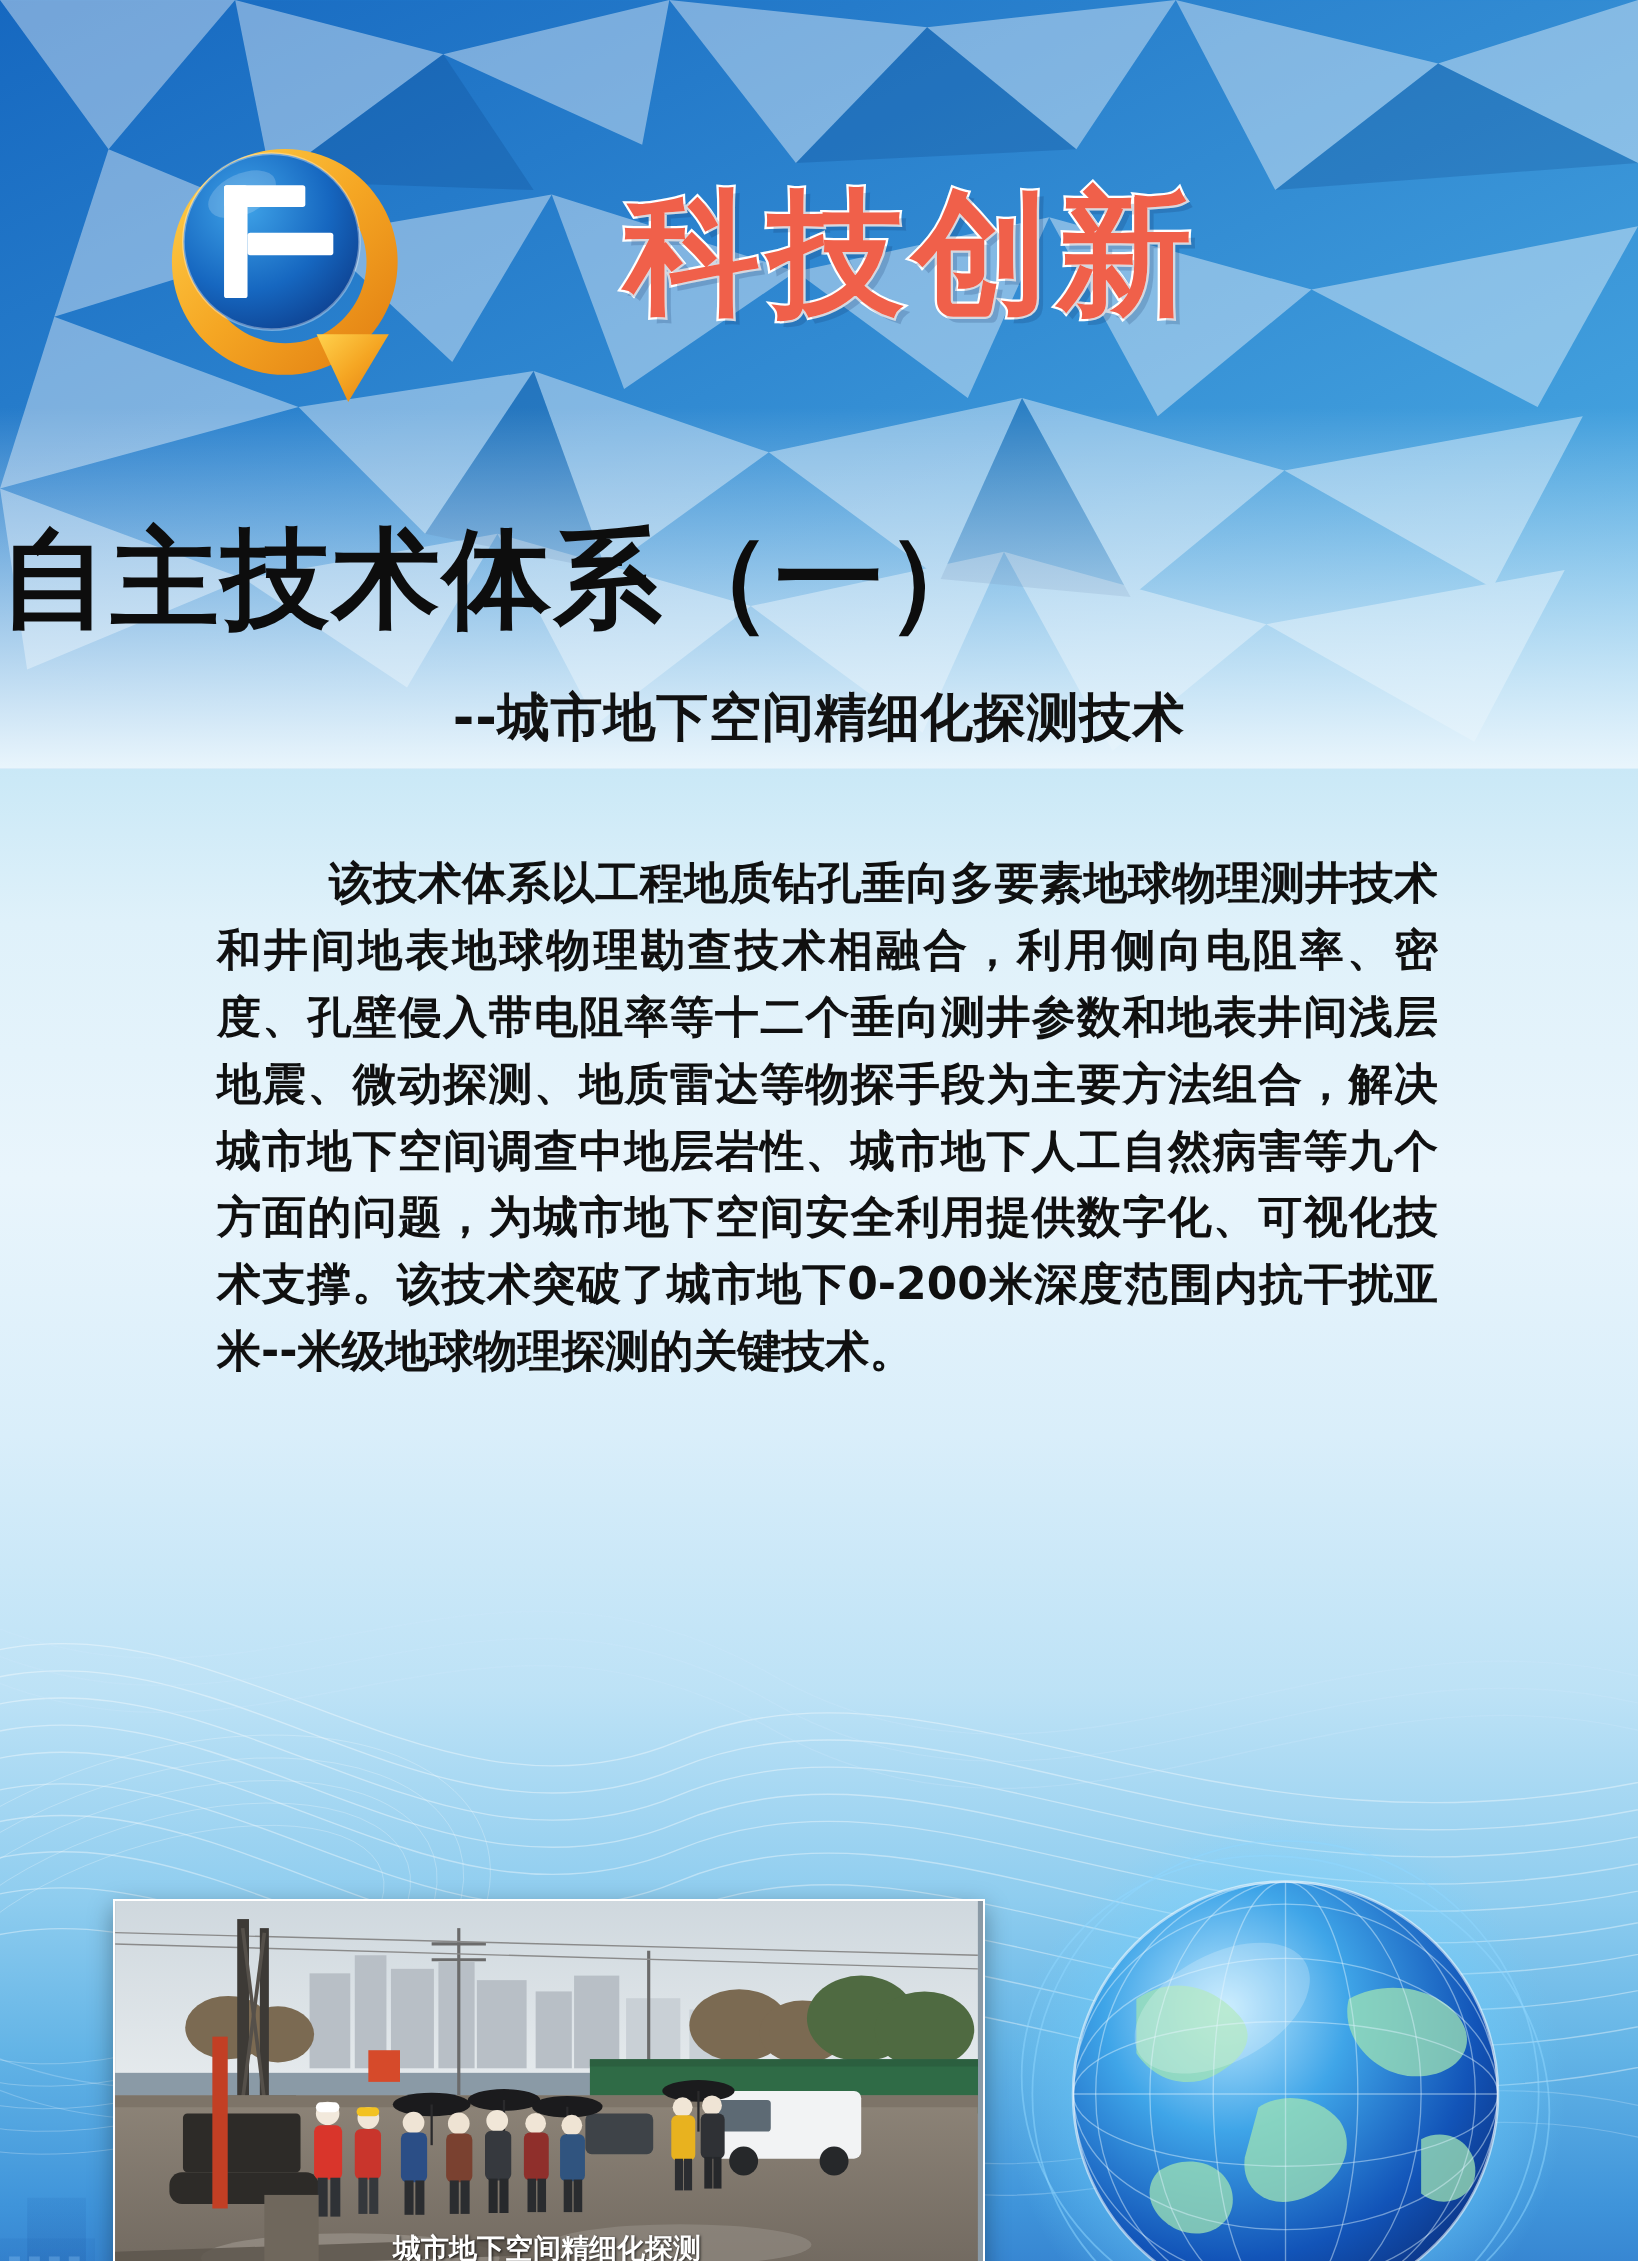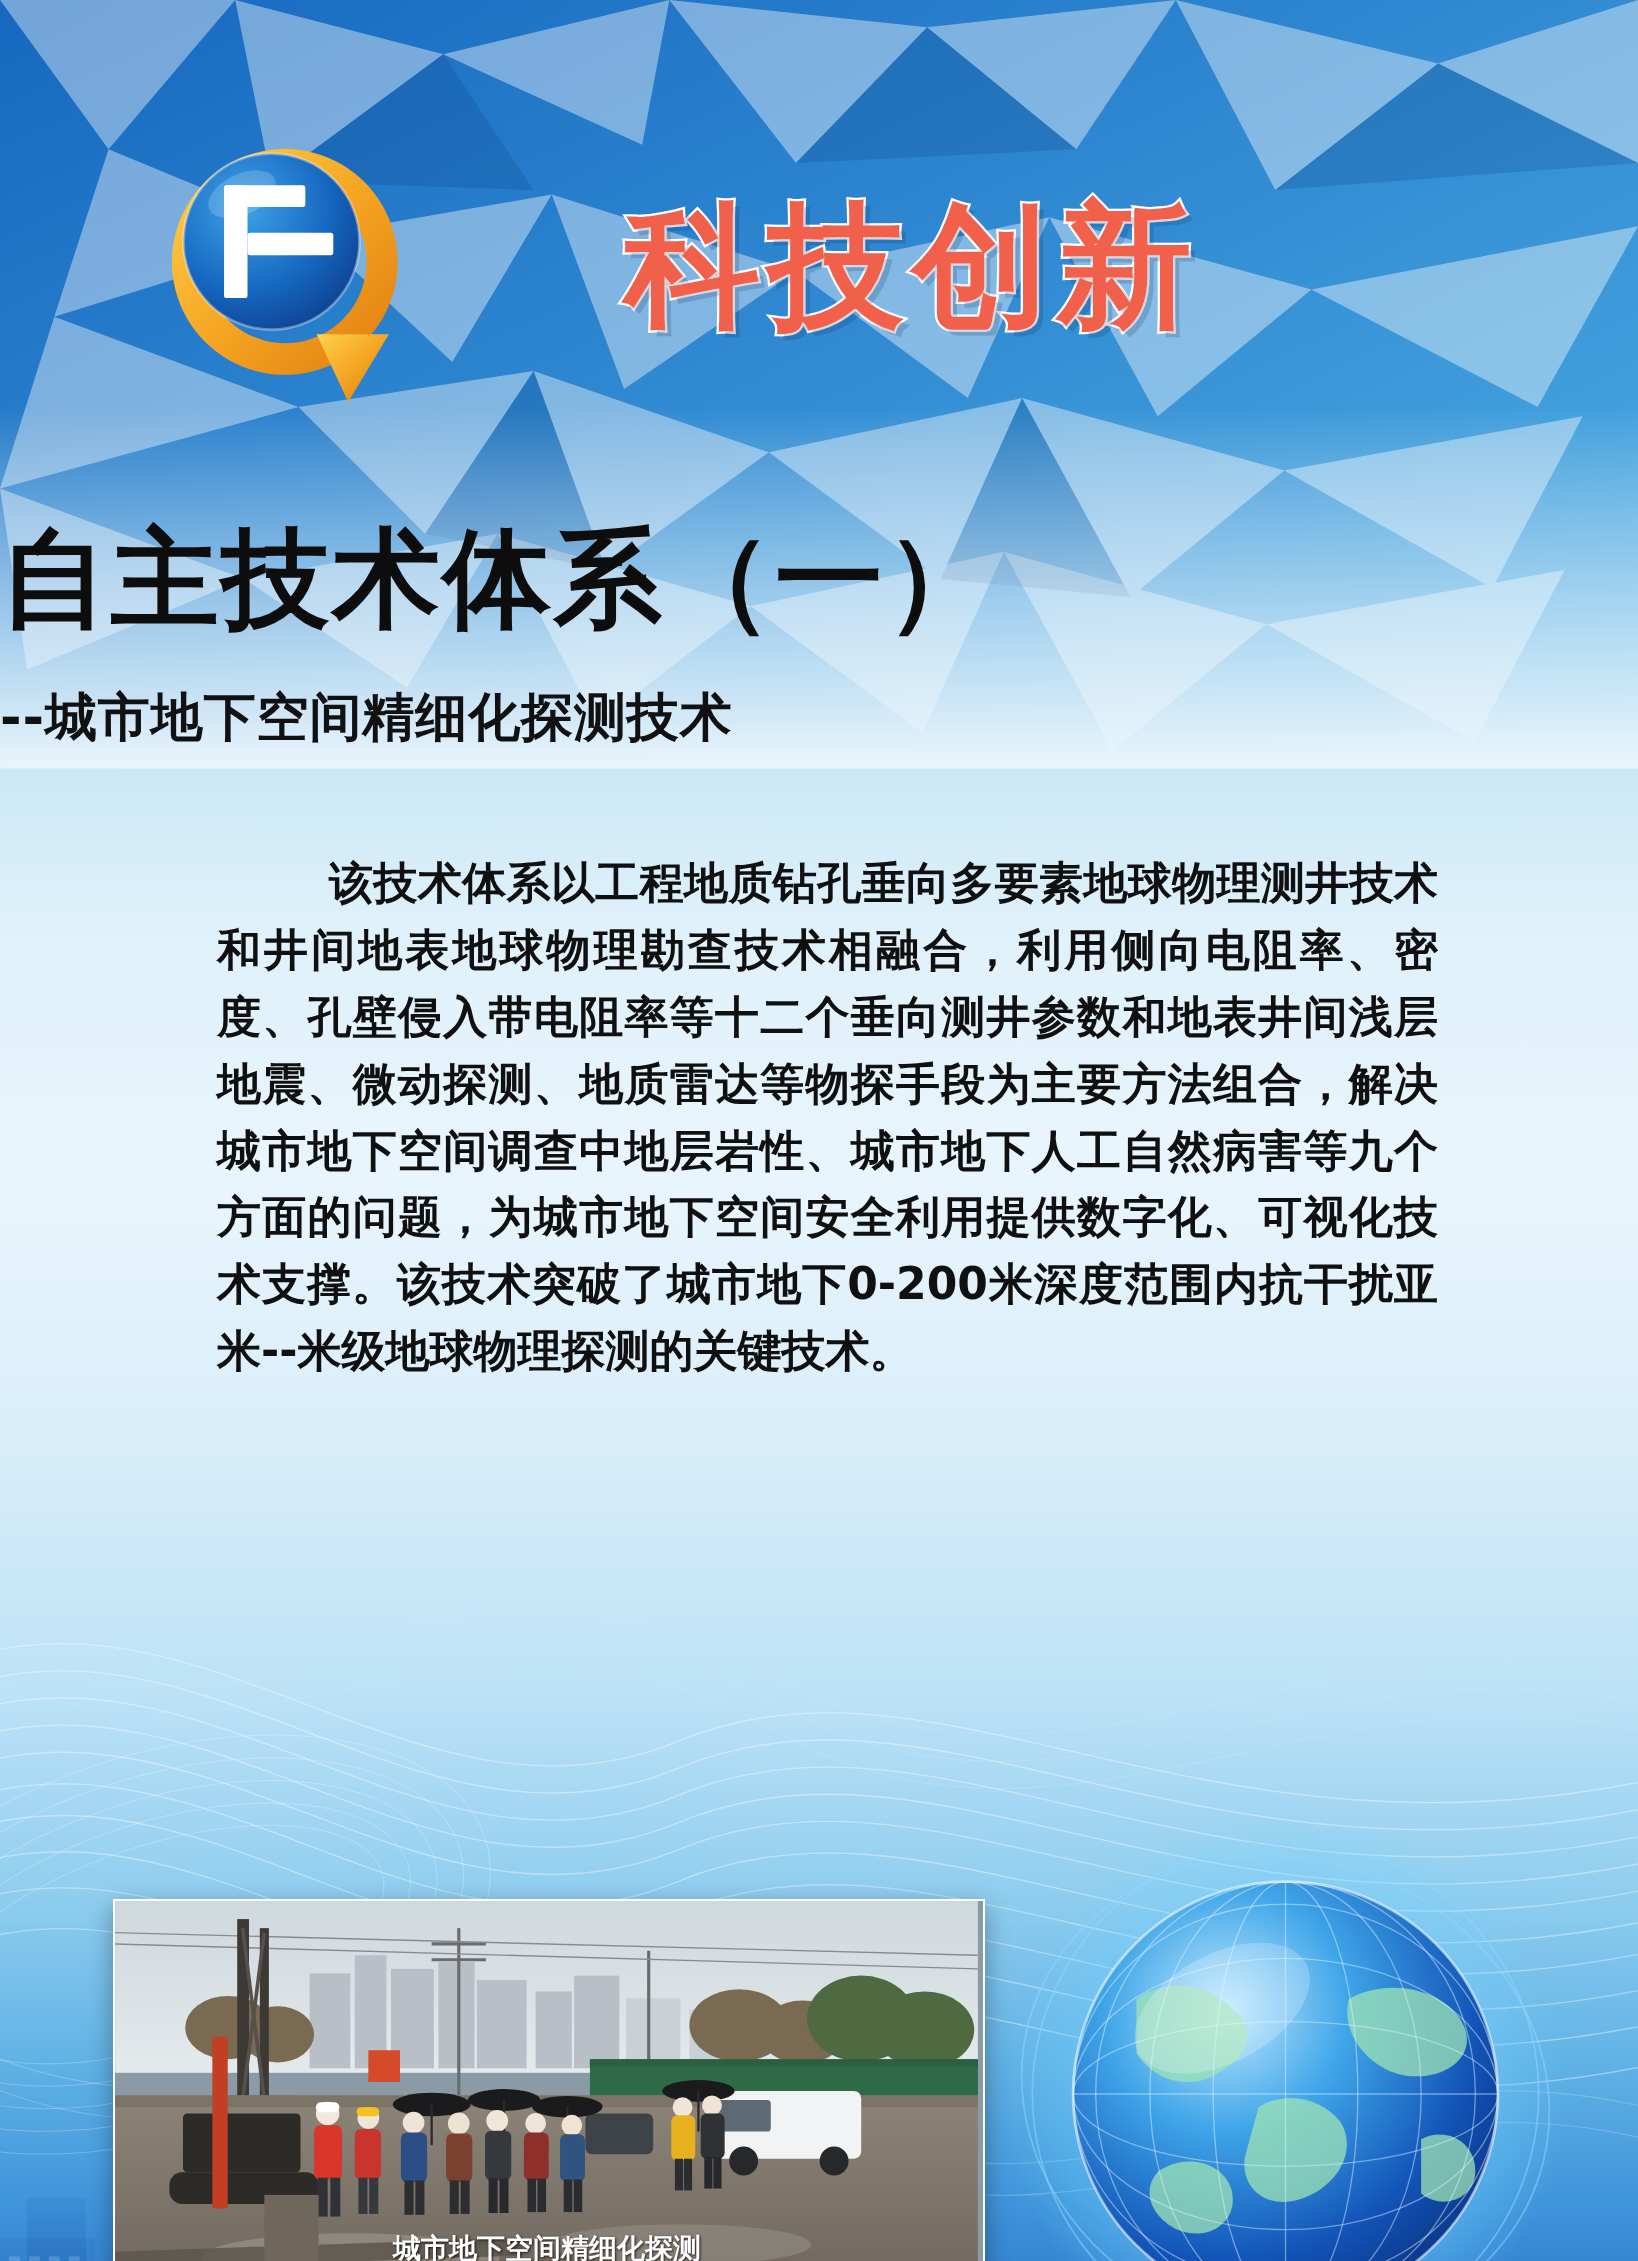--- a/index.html
+++ b/index.html
@@ -71,21 +71,21 @@
   .logo {
     position: absolute;
     left: 136px;
     top: 122px;
     width: 298px;
     height: 289px;
   }
   .header-title {
     position: absolute;
     left: 624px;
-    top: 176px;
+    top: 163px;
     font-size: 136px;
     font-weight: 700;
     letter-spacing: 8.1px;
     color: #f0604a;
     -webkit-text-stroke: 4.5px #ffffff;
     paint-order: stroke fill;
     text-shadow:
        0 0 0 #fff,
        6.3px 6.3px 0 rgba(10,40,90,.18);
     font-family: "DejaVu Sans", "Liberation Sans", sans-serif;
@@ -101,21 +101,21 @@
     font-size: 108px;
     font-weight: 700;
     color: #0d0d0d;
     letter-spacing: 2.7px;
     font-family: "DejaVu Sans", "Liberation Sans", sans-serif;
   }
   .sub-title {
     position: absolute;
     left: 0; right: 0;
     top: 683px;
-    text-align: left;
+    text-align: center;
     font-size: 52px;
     font-weight: 700;
     color: #111111;
     letter-spacing: 0.9px;
     font-family: "DejaVu Sans", "Liberation Sans", sans-serif;
   }
 
   
   .body-text {
     position: absolute;

